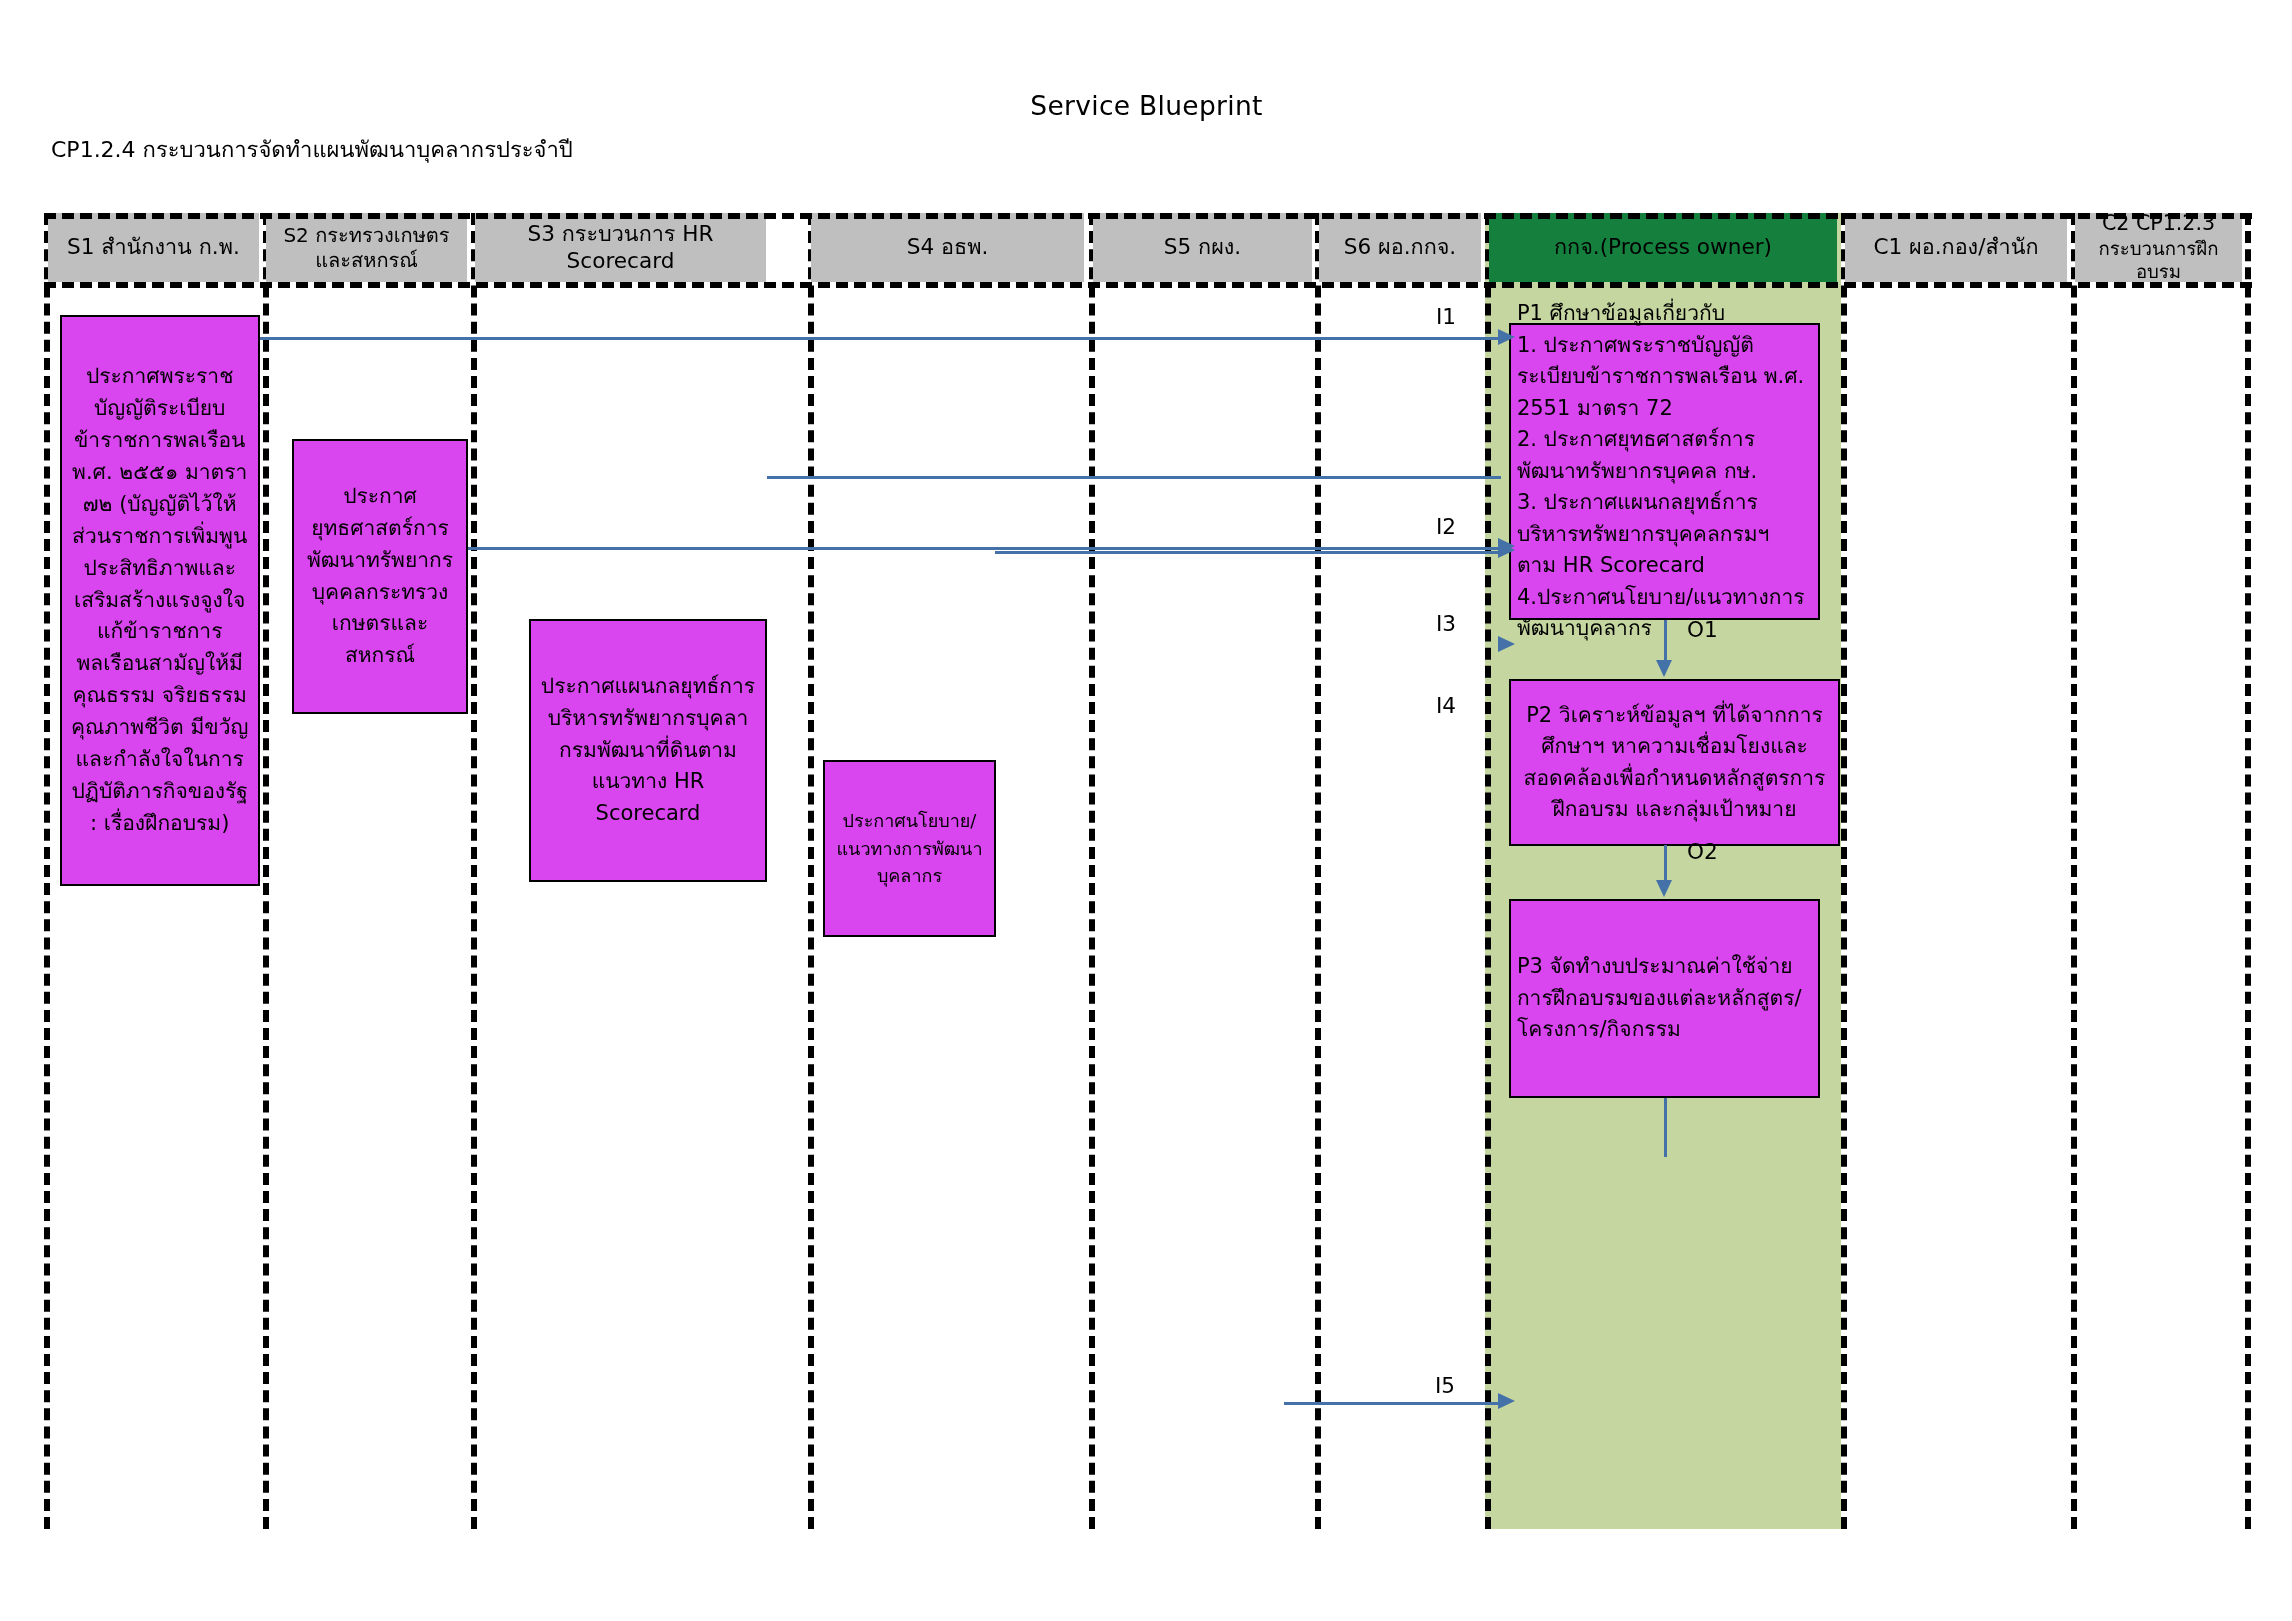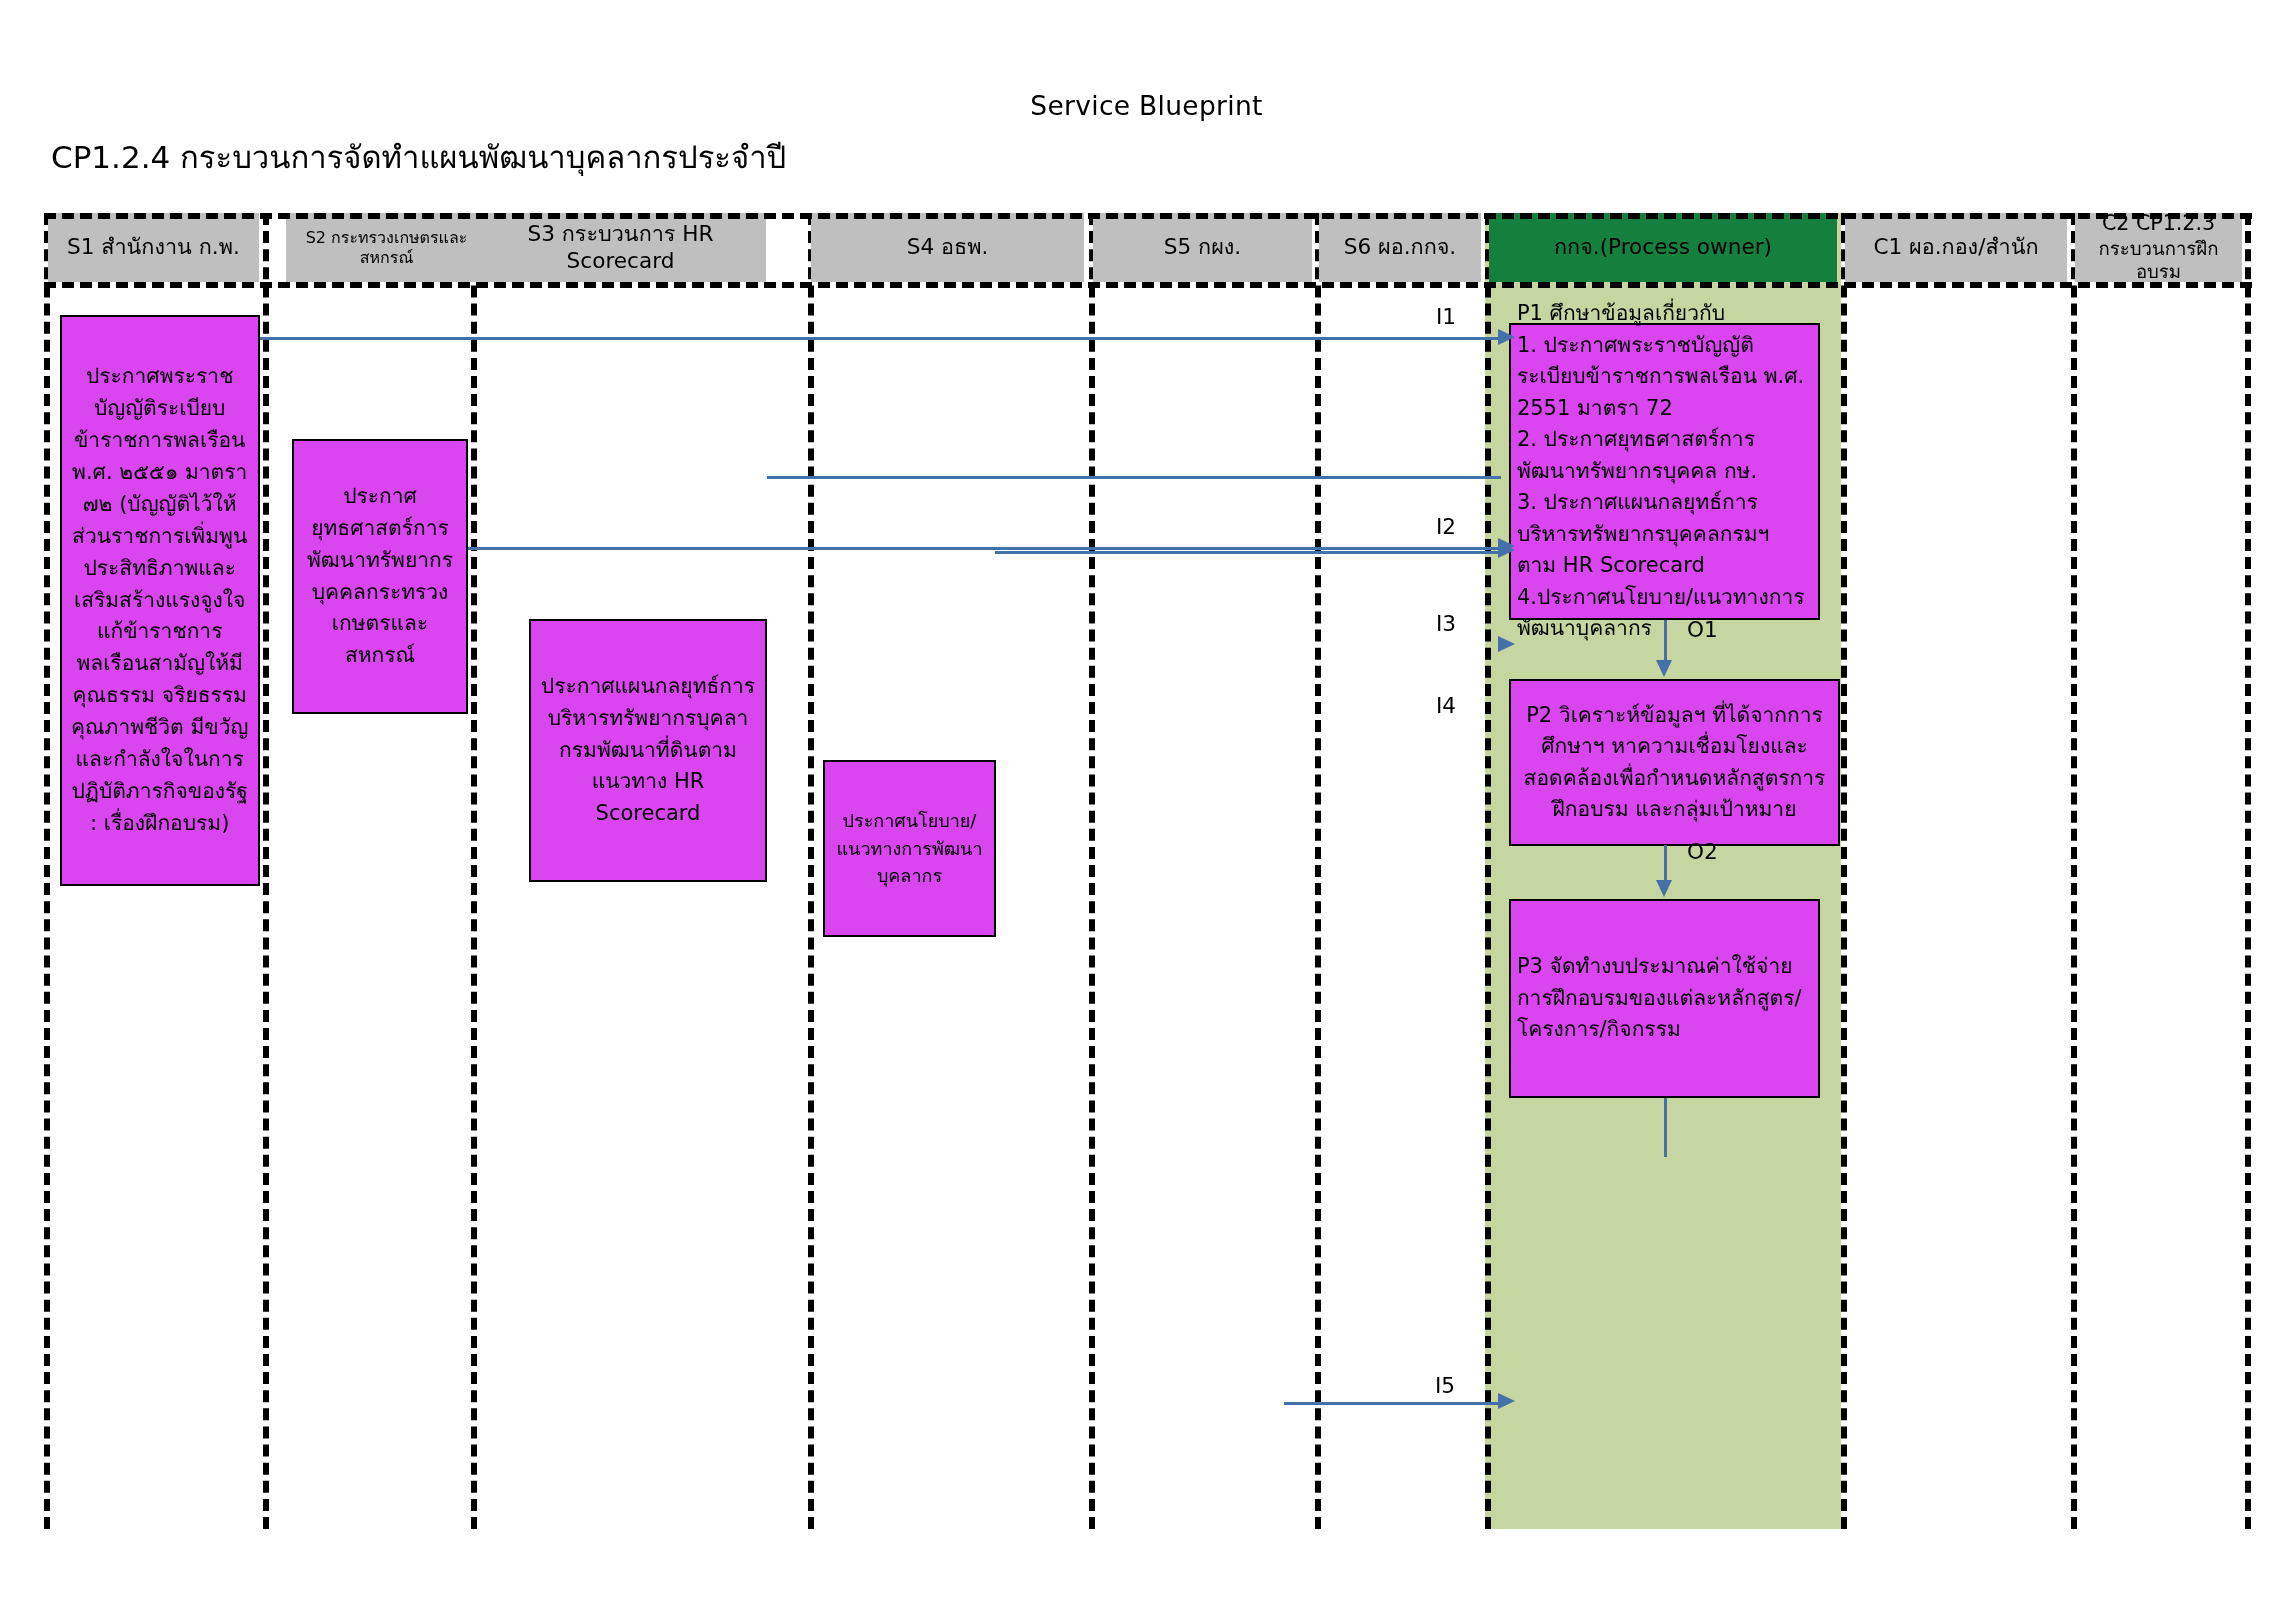--- a/index.html
+++ b/index.html
@@ -23,21 +23,21 @@
     width: 2293px;
     text-align: center;
     font-size: 26.5px;
     color: #000;
     letter-spacing: 0.3px;
   }
   #process-title {
     position: absolute;
     left: 51px;
     top: 132px;
-    font-size: 31px;
+    font-size: 22px;
     color: #000;
     white-space: nowrap;
   }
 
   
   #blueprint {
     position: absolute;
     left: 44px;
     top: 213px;
     width: 2208px;
@@ -162,21 +162,21 @@
   <div class="lane-sep" style="left:1271px;"></div>
   <div class="lane-sep" style="left:1441px;"></div>
   <div class="lane-sep" style="left:1797px;"></div>
   <div class="lane-sep" style="left:2027px;"></div>
   <div class="lane-sep" style="left:2201px;"></div>
 
   <div id="header-row">
     <div class="hdr-cell" style="left:3.9px;   width:211px; font-size:21.6px;">
       <span>S1 สำนักงาน ก.พ.</span>
     </div>
-    <div class="hdr-cell" style="left:222px; width:201px; font-size:16px;margin-left:20px;">
+    <div class="hdr-cell" style="left:222px; width:201px; font-size:20px;">
       <span>S2 กระทรวงเกษตรและสหกรณ์</span>
     </div>
     <div class="hdr-cell" style="left:431px; width:291px; font-size:21.6px;">
       <span>S3 กระบวนการ HR Scorecard</span>
     </div>
     <div class="hdr-cell" style="left:767px; width:273px; font-size:21.6px;">
       <span>S4 อธพ.</span>
     </div>
     <div class="hdr-cell" style="left:1049px; width:219px; font-size:21.6px;">
       <span>S5 กผง.</span>

